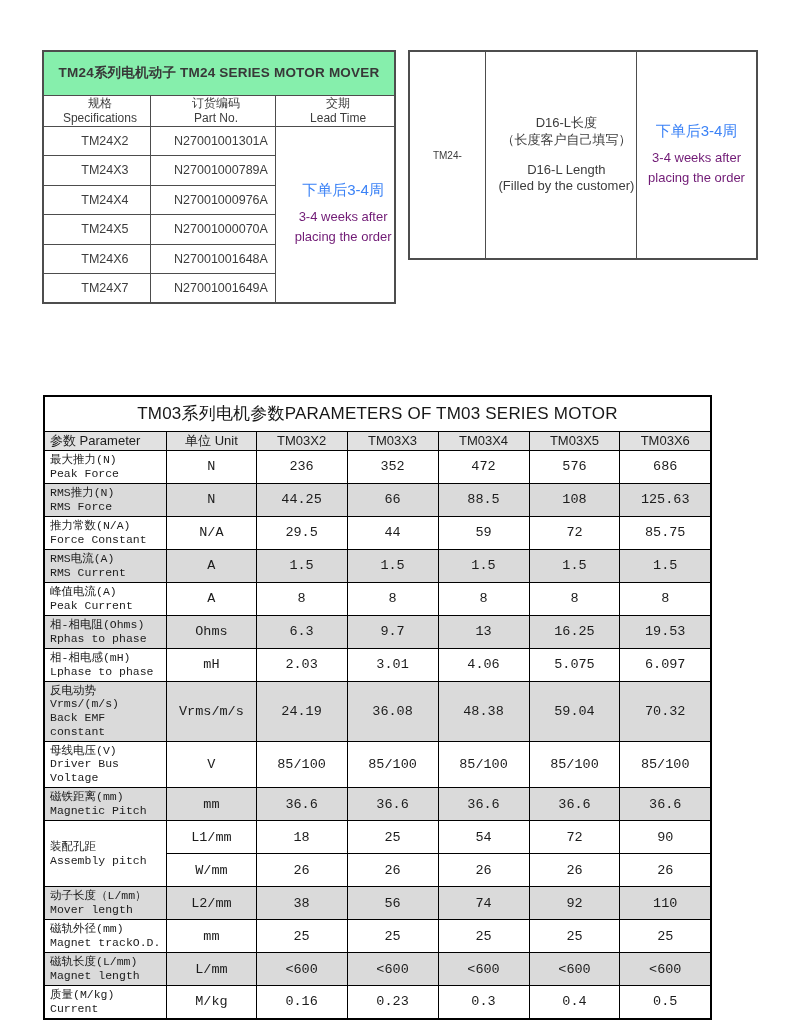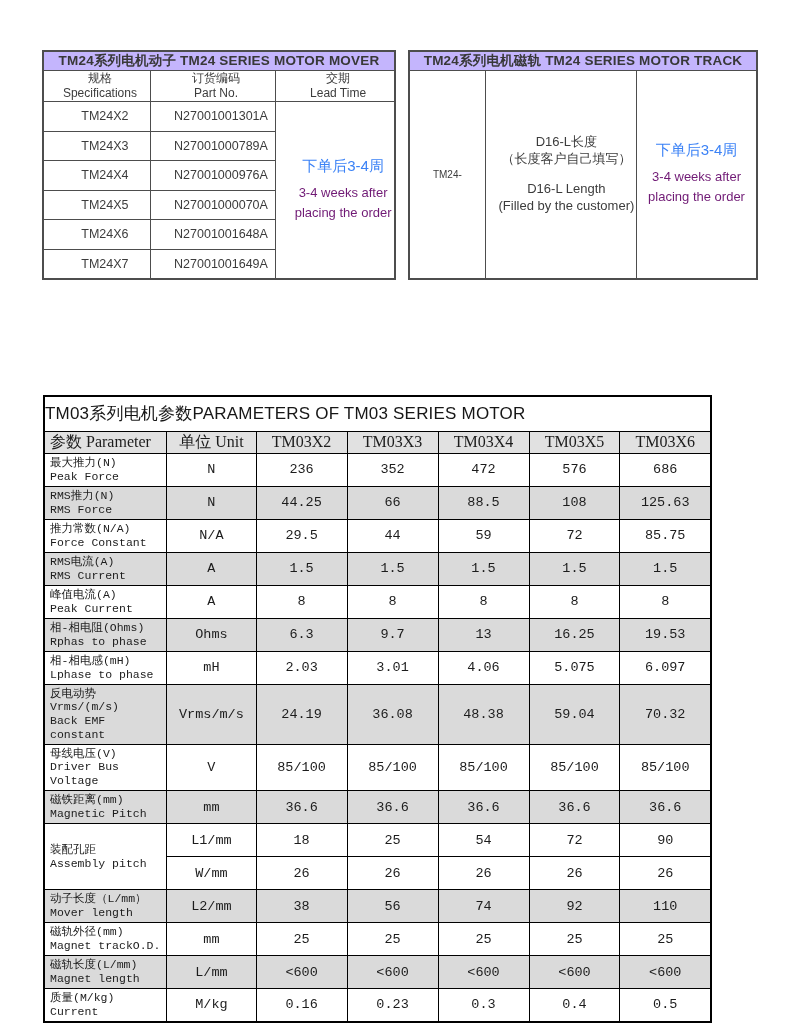--- a/index.html
+++ b/index.html
@@ -8,46 +8,46 @@
     width:800px; height:1033px; position:relative;
     font-family:"Liberation Sans", sans-serif;
     color:#3c3c3c;
   }
   table { border-collapse:collapse; table-layout:fixed; position:absolute; background:#fff; }
 
   
   .toptable, .toptable th, .toptable td { border:1px solid #4d4d4d; }
   .toptable { border-width:2px; }
   .toptable .bar th {
-    background:#c4b5fd; font-size:13.5px; font-weight:bold; color:#383838;
-    height:19px; letter-spacing:.2px;
+    background:#86efac; font-size:13.5px; font-weight:bold; color:#383838;
+    height:44px; letter-spacing:.2px;
   }
   .mover { left:42px; top:50px; width:354px; }
   .track { left:408px; top:50px; width:350px; }
   .mover .colhead th {
     font-weight:normal; font-size:12px; height:31px; line-height:1.25; color:#3c3c3c;padding-left:6px;
   }
   .mover td { height:29.5px; text-align:center; font-size:12.5px; color:#3c3c3c;padding-left:16px; }
   .lead-cell { vertical-align:middle; text-align:center; }
   .lead-zh { display:block; font-size:15px; margin-bottom:7px; color:#3b82f6; }
   .lead-en { display:block; font-size:13px; line-height:1.55; color:#701a75; }
   .track .body-row td { height:208px; vertical-align:middle; }
   .model-cell { text-align:center; font-size:10px; }
   .desc-cell { text-align:center; padding-left:11px; font-size:13px; line-height:1.3; }
   .desc-gap { display:block; height:13px; }
   .desc-line { display:block; }
 
   
   .params { left:43px; top:395px; width:669px; border:2px solid #000; }
   .params th, .params td { border:1px solid #000; }
   .params .title-row td {
-    height:35px; font-size:17px; color:#161616; letter-spacing:.2px;
+    height:35px; text-align:center; font-size:17px; color:#161616; letter-spacing:.2px;
   }
   .params .head-row td {
-    background:#e1e1e1; height:15px; font-size:16px; color:#1c1c1c; text-align:center;font-family:Liberation Serif, serif;
+    background:#e1e1e1; height:15px; font-size:13px; color:#1c1c1c; text-align:center;
   }
   .params .head-row td.param-head { text-align:left; padding-left:5px; }
   .params tr.prow { height:33px;font-family:Liberation Mono, monospace; }
   .params tr.prow td { color:#1c1c1c; }
   .params .label-cell {
     text-align:left; padding:2px 3px 2px 5px; font-size:11.5px; line-height:1.2;
     vertical-align:middle;
   }
   .params .unit-cell, .params .val-cell { text-align:center; font-size:13.5px; }
   .params tr.stripe td { background:#dadada; }
@@ -112,23 +112,20 @@
     </tbody>
 </table>
 
 <table class="toptable track">
   <colgroup>
       <col style="width:21.9%">
       <col style="width:43.5%">
       <col style="width:34.6%">
     </colgroup>
   <tbody>
-    <tr class="bar">
-      <th colspan="3">TM24系列电机磁轨 TM24 SERIES MOTOR TRACK</th>
-    </tr>
     <tr class="body-row">
       <td class="model-cell">TM24-</td>
       <td class="desc-cell">
         <span class="desc-line">D16-L长度</span>
         <span class="desc-line">（长度客户自己填写）</span>
         <span class="desc-gap"></span>
         <span class="desc-line">D16-L Length</span>
         <span class="desc-line">(Filled by the customer)</span>
       </td>
       <td class="lead-cell">

